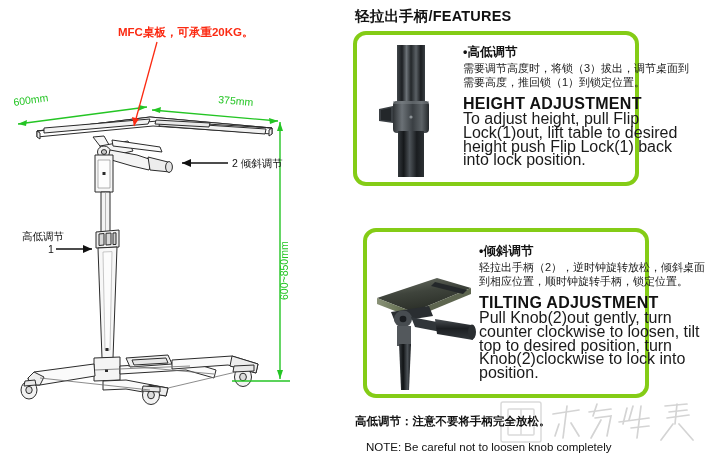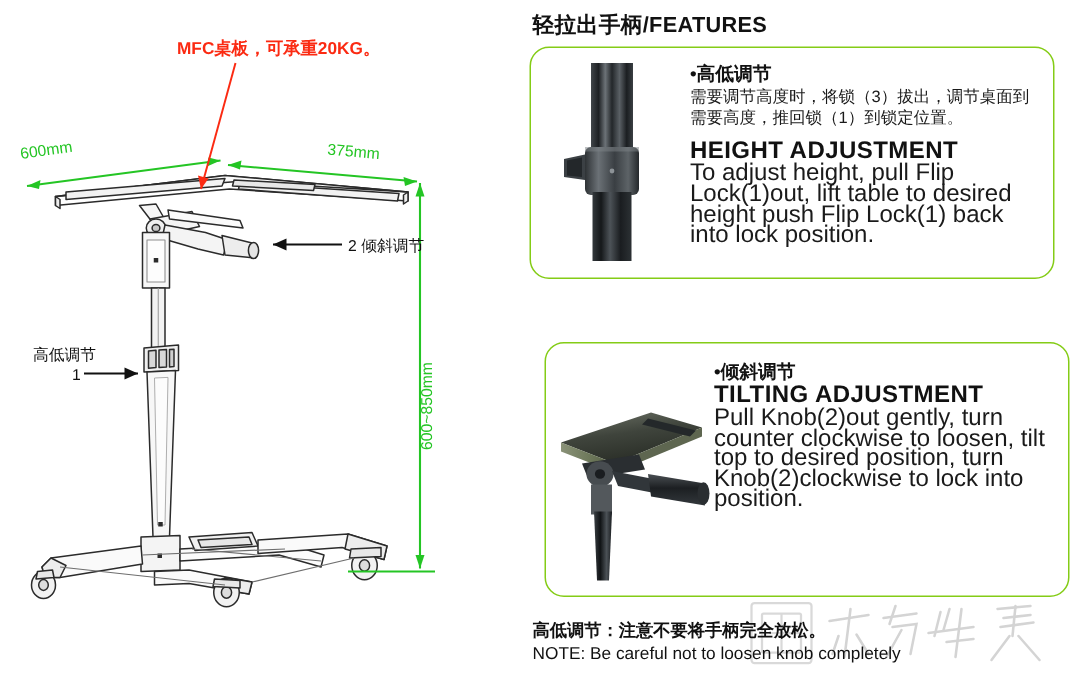--- a/index.html
+++ b/index.html
@@ -30,22 +30,22 @@
   
   #panel{position:absolute;left:345px;top:0;width:375px;height:464px;}
 
   #features-title{
     position:absolute;left:10px;top:7px;
     font-size:14.5px;font-weight:bold;color:#111;
     letter-spacing:.2px;white-space:nowrap;
   }
 
   .feature-box{
-    position:absolute;left:8px;width:350px;
-    border:1px solid #84cc16;border-radius:13px;
+    position:absolute;left:8px;width:286px;
+    border:4px solid #84cc16;border-radius:13px;
     background:#fff;box-sizing:border-box;
   }
   #feature-box-1{top:31px;height:155px;}
   #feature-box-2{top:228px;height:170px;margin-left:10px;}
 
   .fb-photo{position:absolute;}
   #photo-1{left:14px;top:8px;width:86px;height:138px;}
   #photo-2{left:8px;top:40px;width:106px;height:122px;}
   .fb-photo svg{display:block;}
 
@@ -69,21 +69,21 @@
     font-size:16px;color:#1a1a1a;line-height:13.6px;margin:0;
   }
 
   
   #note{position:absolute;left:10px;top:414px;width:360px;}
   .note-cn{
     font-size:11.5px;font-weight:bold;color:#111;
     line-height:15px;margin:0;white-space:nowrap;
   }
   .note-en{
-    font-size:11.5px;color:#111;line-height:15px;margin:0;
+    font-size:11.5px;color:#111;line-height:15px;margin:11px;
     white-space:nowrap;
   }
 
   #watermark{
     position:absolute;left:152px;top:398px;width:222px;height:48px;
     pointer-events:none;opacity:.95;
   }
   #watermark svg{display:block;}
 </style>
 </head>
@@ -309,20 +309,21 @@
           <path d="M60,47 L96,53 L98,68 L62,62 Z" fill="url(#knobg)"></path>
           <ellipse cx="97" cy="60" rx="4" ry="7.5" fill="#2a2e31"></ellipse>
 
           <path d="M22,54 L36,54 L36,74 L22,74 Z" fill="#53585c"></path>
           <path d="M24,72 L36,72 L34,118 L26,118 Z" fill="url(#postg)"></path>
         </svg>
       </div>
 
       <div class="fb-text" id="text-2">
         <p class="cn-head">•倾斜调节</p>
+        <p class="cn-body">轻拉出手柄（2），逆时钟旋转放松，倾斜桌面到相应位置，顺时钟旋转手柄，锁定位置。</p>
         <p class="en-head">TILTING  ADJUSTMENT</p>
         <p class="en-body">Pull Knob(2)out gently, turn counter clockwise to loosen, tilt top to desired position, turn Knob(2)clockwise to lock into position.</p>
       </div>
     </div>
 
     <div id="watermark">
       <svg width="222" height="48" viewBox="0 0 222 48" xmlns="http://www.w3.org/2000/svg">
         <g fill="none" stroke="#d8d8d8" stroke-width="1.5">
           <rect x="4" y="4" width="40" height="40" rx="2"></rect>
           <rect x="11" y="11" width="26" height="26" rx="1"></rect>

